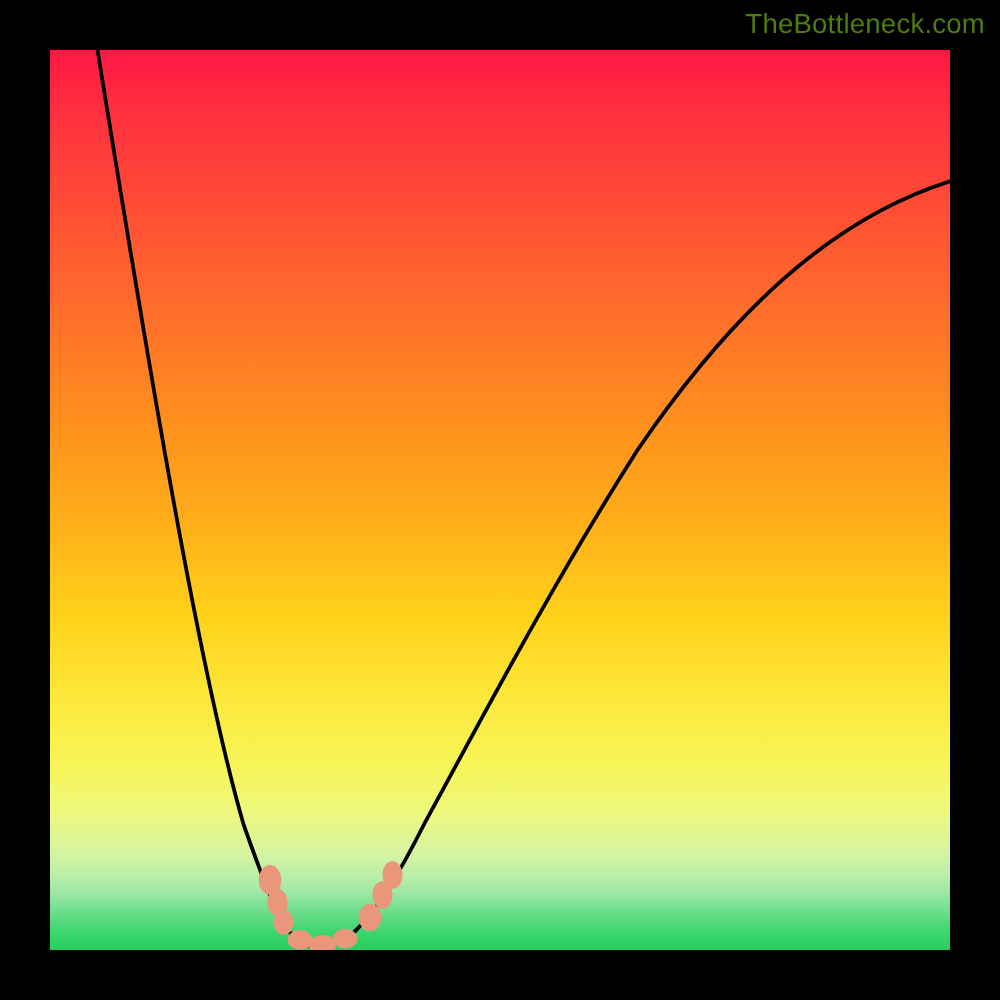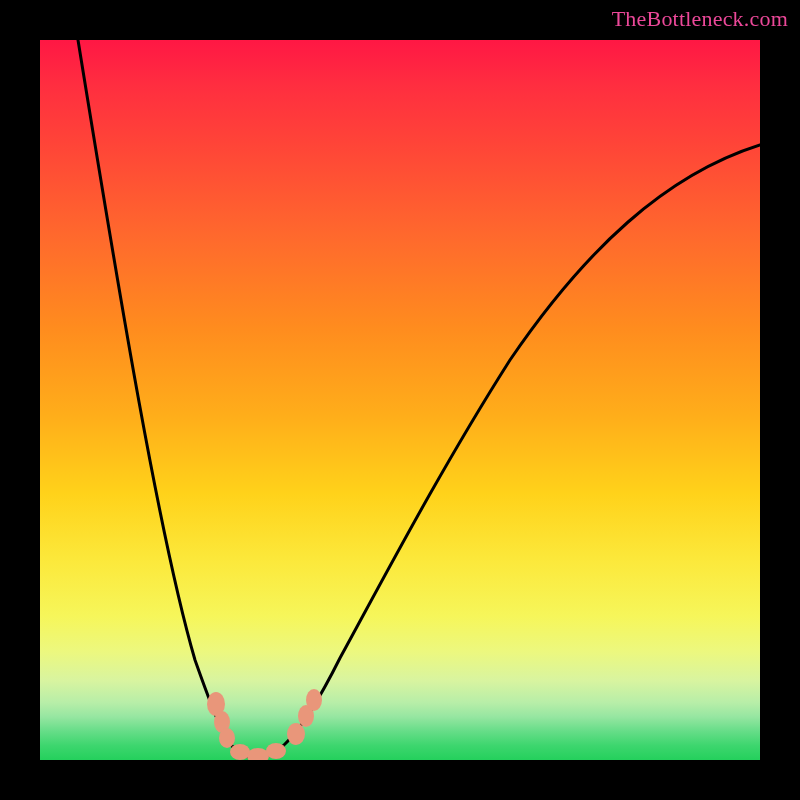--- a/index.html
+++ b/index.html
@@ -52,25 +52,24 @@
   .curve {
     position: absolute;
     left: 0; top: 0;
     width: 720px; height: 720px;
     overflow: visible;
   }
   .watermark {
     position: absolute;
     top: 6px;
     right: 12px;
-    color: #ec4899;
+    color: #4d7c0f;
     font-size: 22px;
     letter-spacing: 0.2px;
     font-weight: 400;
-    font-family: Liberation Serif, serif;
   }
 </style>
 </head>
 <body>
 
 <div class="frame">
 
   <div class="plot-area">
     <div class="gradient"></div>
 

